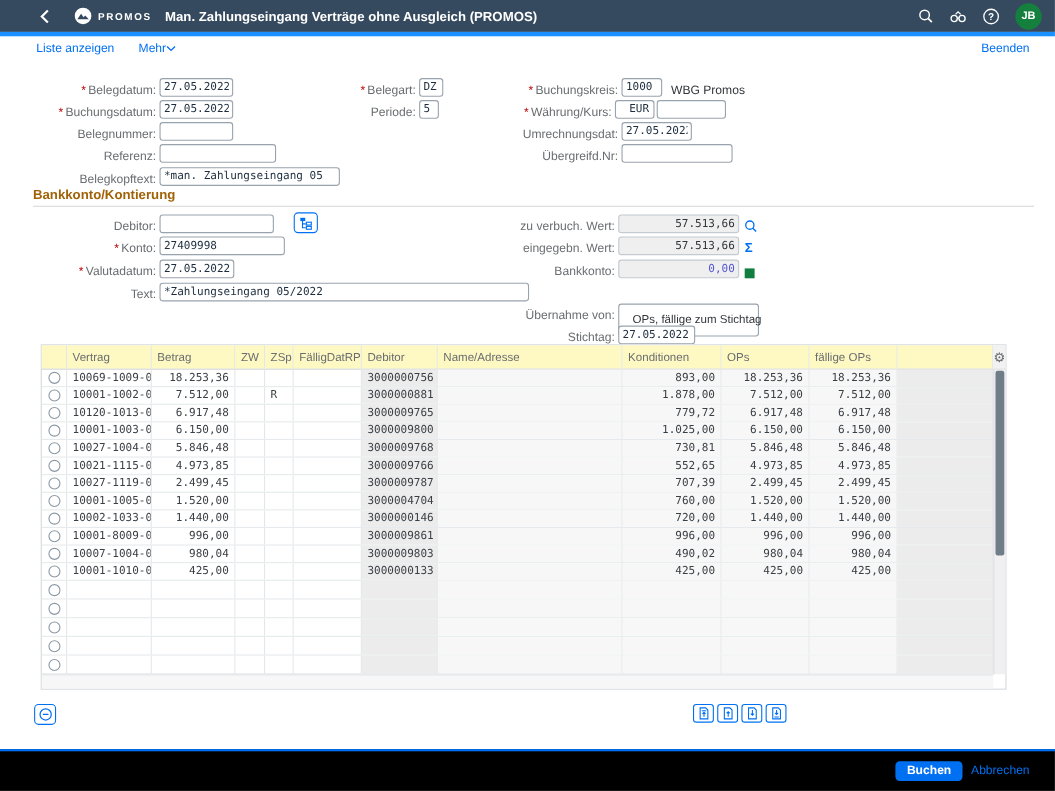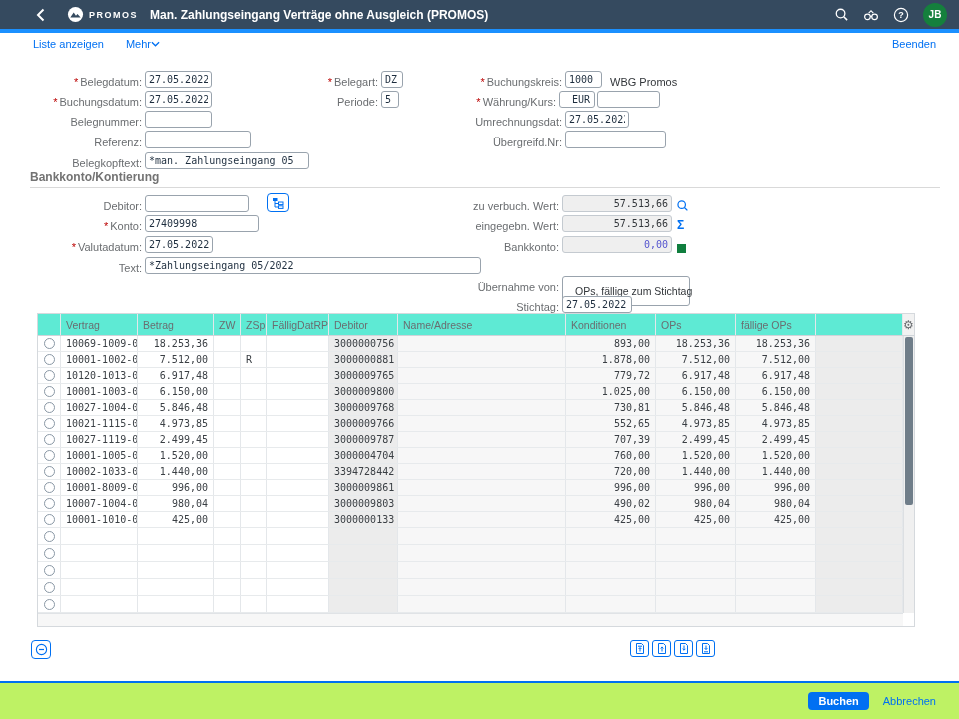--- a/index.html
+++ b/index.html
@@ -22,32 +22,32 @@
   .tb-right{margin-left:auto;margin-right:23px}
   
   .field{position:absolute;display:flex;align-items:flex-end;height:17px}
   .lbl{font-size:11px;color:#6a6d70;text-align:right;white-space:nowrap}
   .lw1{width:112px}.lw2{width:68px}.lw3{width:112px}.lw4{width:119px}
   .req{color:#bb0000;margin-right:2px;font-style:normal}
   .inp{height:17px;border:1px solid #99a3ad;border-radius:3px;font-family:"DejaVu Sans Mono",monospace;font-size:10px;color:#1d2d3e;padding:0 3px;background:#fff;margin-left:3px;outline:none}
   .inp.ro{background:#efefef;border-color:#c4cad0;text-align:right;color:#32363a}
   .inp.bluev{color:#5555cf}
   .suffix{font-size:11px;color:#32363a;margin-left:8px;white-space:nowrap}
-  .sec-title{position:absolute;left:30px;top:170px;font-size:12px;font-weight:bold;color:#737373}
+  .sec-title{position:absolute;left:30px;top:170px;font-size:12px;font-weight:bold;color:#a16207}
   .sec-line{position:absolute;left:30px;top:187px;width:910px;height:1px;background:#d9d9d9}
   .iconbtn{height:19px;min-width:22px;border:1px solid #0070f2;border-radius:4px;background:#fff;display:inline-flex;align-items:center;justify-content:center;cursor:pointer;margin-left:18px}
   .afficon{margin-left:4px;display:inline-flex;align-items:center}
   .sigma{color:#0070f2;font-size:12px;font-weight:bold;margin-left:5px}
   .greensq{width:9px;height:9px;background:#107e3e;display:inline-block;margin-left:5px}
   .selectbox{position:absolute;height:30px;border:1px solid #99a3ad;border-radius:3px;background:#fff;display:flex;align-items:center;padding:0 12px;cursor:pointer}
   .selval{font-size:10.5px;color:#32363a;white-space:nowrap;flex:1}
   
   .tbl{position:absolute;left:37px;top:313px;width:878px;border:1px solid #d5d9dd;background:#fff}
   .thead{display:flex;height:22px;background:#f2f2f2;border-bottom:1px solid #cfd4d9}
-  .thead .cell{font-size:10.5px;color:#6a6d70;display:flex;align-items:center;background:#5eead4}
+  .thead .cell{font-size:10.5px;color:#6a6d70;display:flex;align-items:center;background:#fef9c3}
   .cell{padding:0 5px;border-right:1px solid #e4e7ea;overflow:hidden;white-space:nowrap}
   .trow{display:flex;height:16px;border-bottom:1px solid #e7eaec;width:865px}
   .trow.empty{height:17px}
   .trow .cell{font-family:"DejaVu Sans Mono",monospace;font-size:10px;color:#3a3f44;display:flex;align-items:center}
   .c0{width:23px;justify-content:center;padding:0}
   .c1{width:77px}.c2{width:76px;justify-content:flex-end}.c3{width:27px}.c4{width:26px}.c5{width:62px}
   .c6{width:69px}.c7{width:168px}.c8{width:90px;justify-content:flex-end}
   .c9{width:80px;justify-content:flex-end}.c10{width:80px;justify-content:flex-end}.c11{width:87px}
   .thead .c2,.thead .c8,.thead .c9,.thead .c10{justify-content:flex-start}
   .trow .c6,.trow .c11{background:#ececec}
@@ -56,21 +56,21 @@
   .scrollhead{width:11px;display:flex;align-items:center;justify-content:center;background:#f2f2f2}
   .gear{font-size:12px;color:#6a6d70;line-height:1;cursor:pointer}
   .vscroll{position:absolute;right:0;top:22px;width:11px;height:277px;background:#f0f0f0;border-left:1px solid #dcdfe2}
   .vthumb{position:absolute;top:1px;left:1px;width:8px;height:168px;background:#6f7d89;border-radius:2px}
   .hstrip{width:865px;height:13px;background:#f7f7f7;border-top:1px solid #e0e3e6}
   
   .sqbtn{position:absolute;width:20px;height:19px;border:1px solid #0070f2;border-radius:4px;background:#fff;display:flex;align-items:center;justify-content:center;cursor:pointer}
   .pager{position:absolute;left:630px;top:640px;display:flex;gap:3px}
   .pager .pbtn{width:19px;height:17px;border:1px solid #0070f2;border-radius:3px;background:#fff;display:flex;align-items:center;justify-content:center;cursor:pointer;position:static}
   
-  .footer{position:absolute;left:0;top:681px;width:959px;height:38px;background:#bef264;border-top:2px solid #0070f2;display:flex;align-items:center;justify-content:flex-end;gap:14px;padding-right:23px}
+  .footer{position:absolute;left:0;top:681px;width:959px;height:38px;background:#000000;border-top:2px solid #0070f2;display:flex;align-items:center;justify-content:flex-end;gap:8px;padding-right:23px}
   .btn-primary{background:#0070f2;color:#fff;border:none;border-radius:4px;font-family:"Liberation Sans",sans-serif;font-size:11px;font-weight:bold;padding:3px 10px;cursor:pointer}
 </style>
 </head>
 <body>
 
 <div class="shell">
   <span class="back">
     <svg width="9" height="14" viewBox="0 0 9 14">
         <path d="M7.5 1.5L2 7l5.5 5.5" stroke="#fff" stroke-width="2" fill="none"></path>
       </svg>
@@ -381,21 +381,21 @@
       </div>
       <div class="trow">
         <div class="cell c0">
           <span class="radio"></span>
         </div>
         <div class="cell c1">10002-1033-02</div>
         <div class="cell c2">1.440,00</div>
         <div class="cell c3"></div>
         <div class="cell c4"></div>
         <div class="cell c5"></div>
-        <div class="cell c6">3394728442</div>
+        <div class="cell c6">3000000146</div>
         <div class="cell c7"></div>
         <div class="cell c8">720,00</div>
         <div class="cell c9">1.440,00</div>
         <div class="cell c10">1.440,00</div>
         <div class="cell c11"></div>
       </div>
       <div class="trow">
         <div class="cell c0">
           <span class="radio"></span>
         </div>

